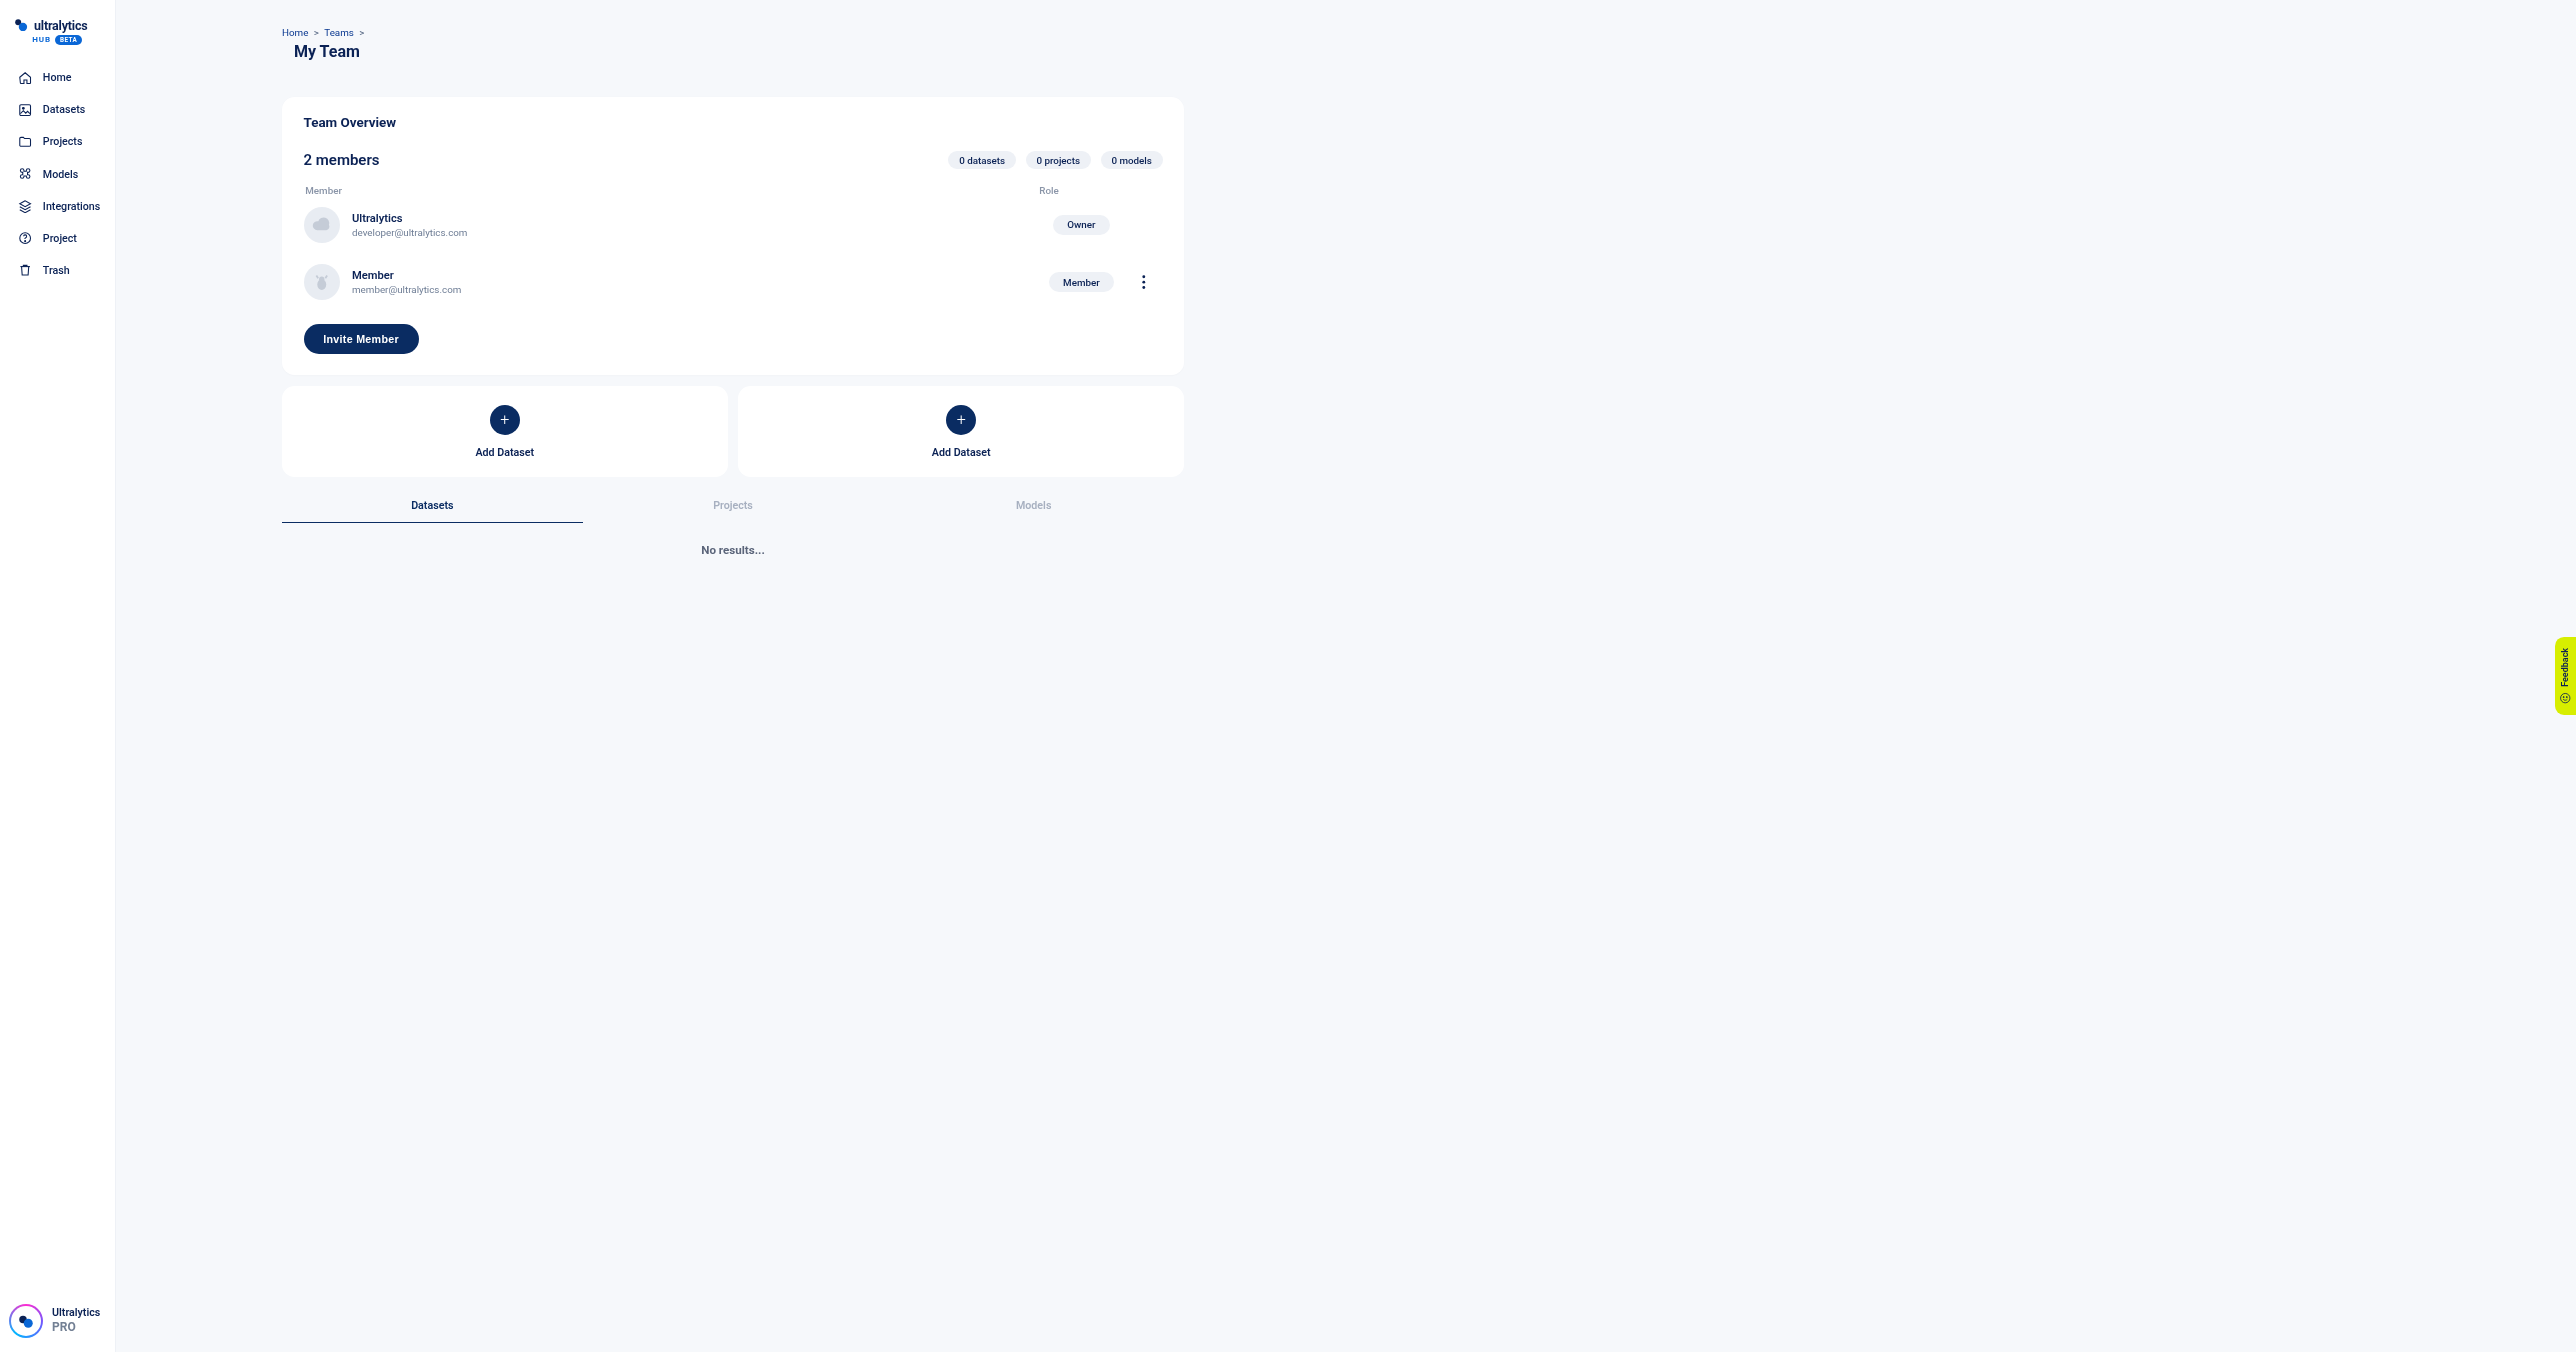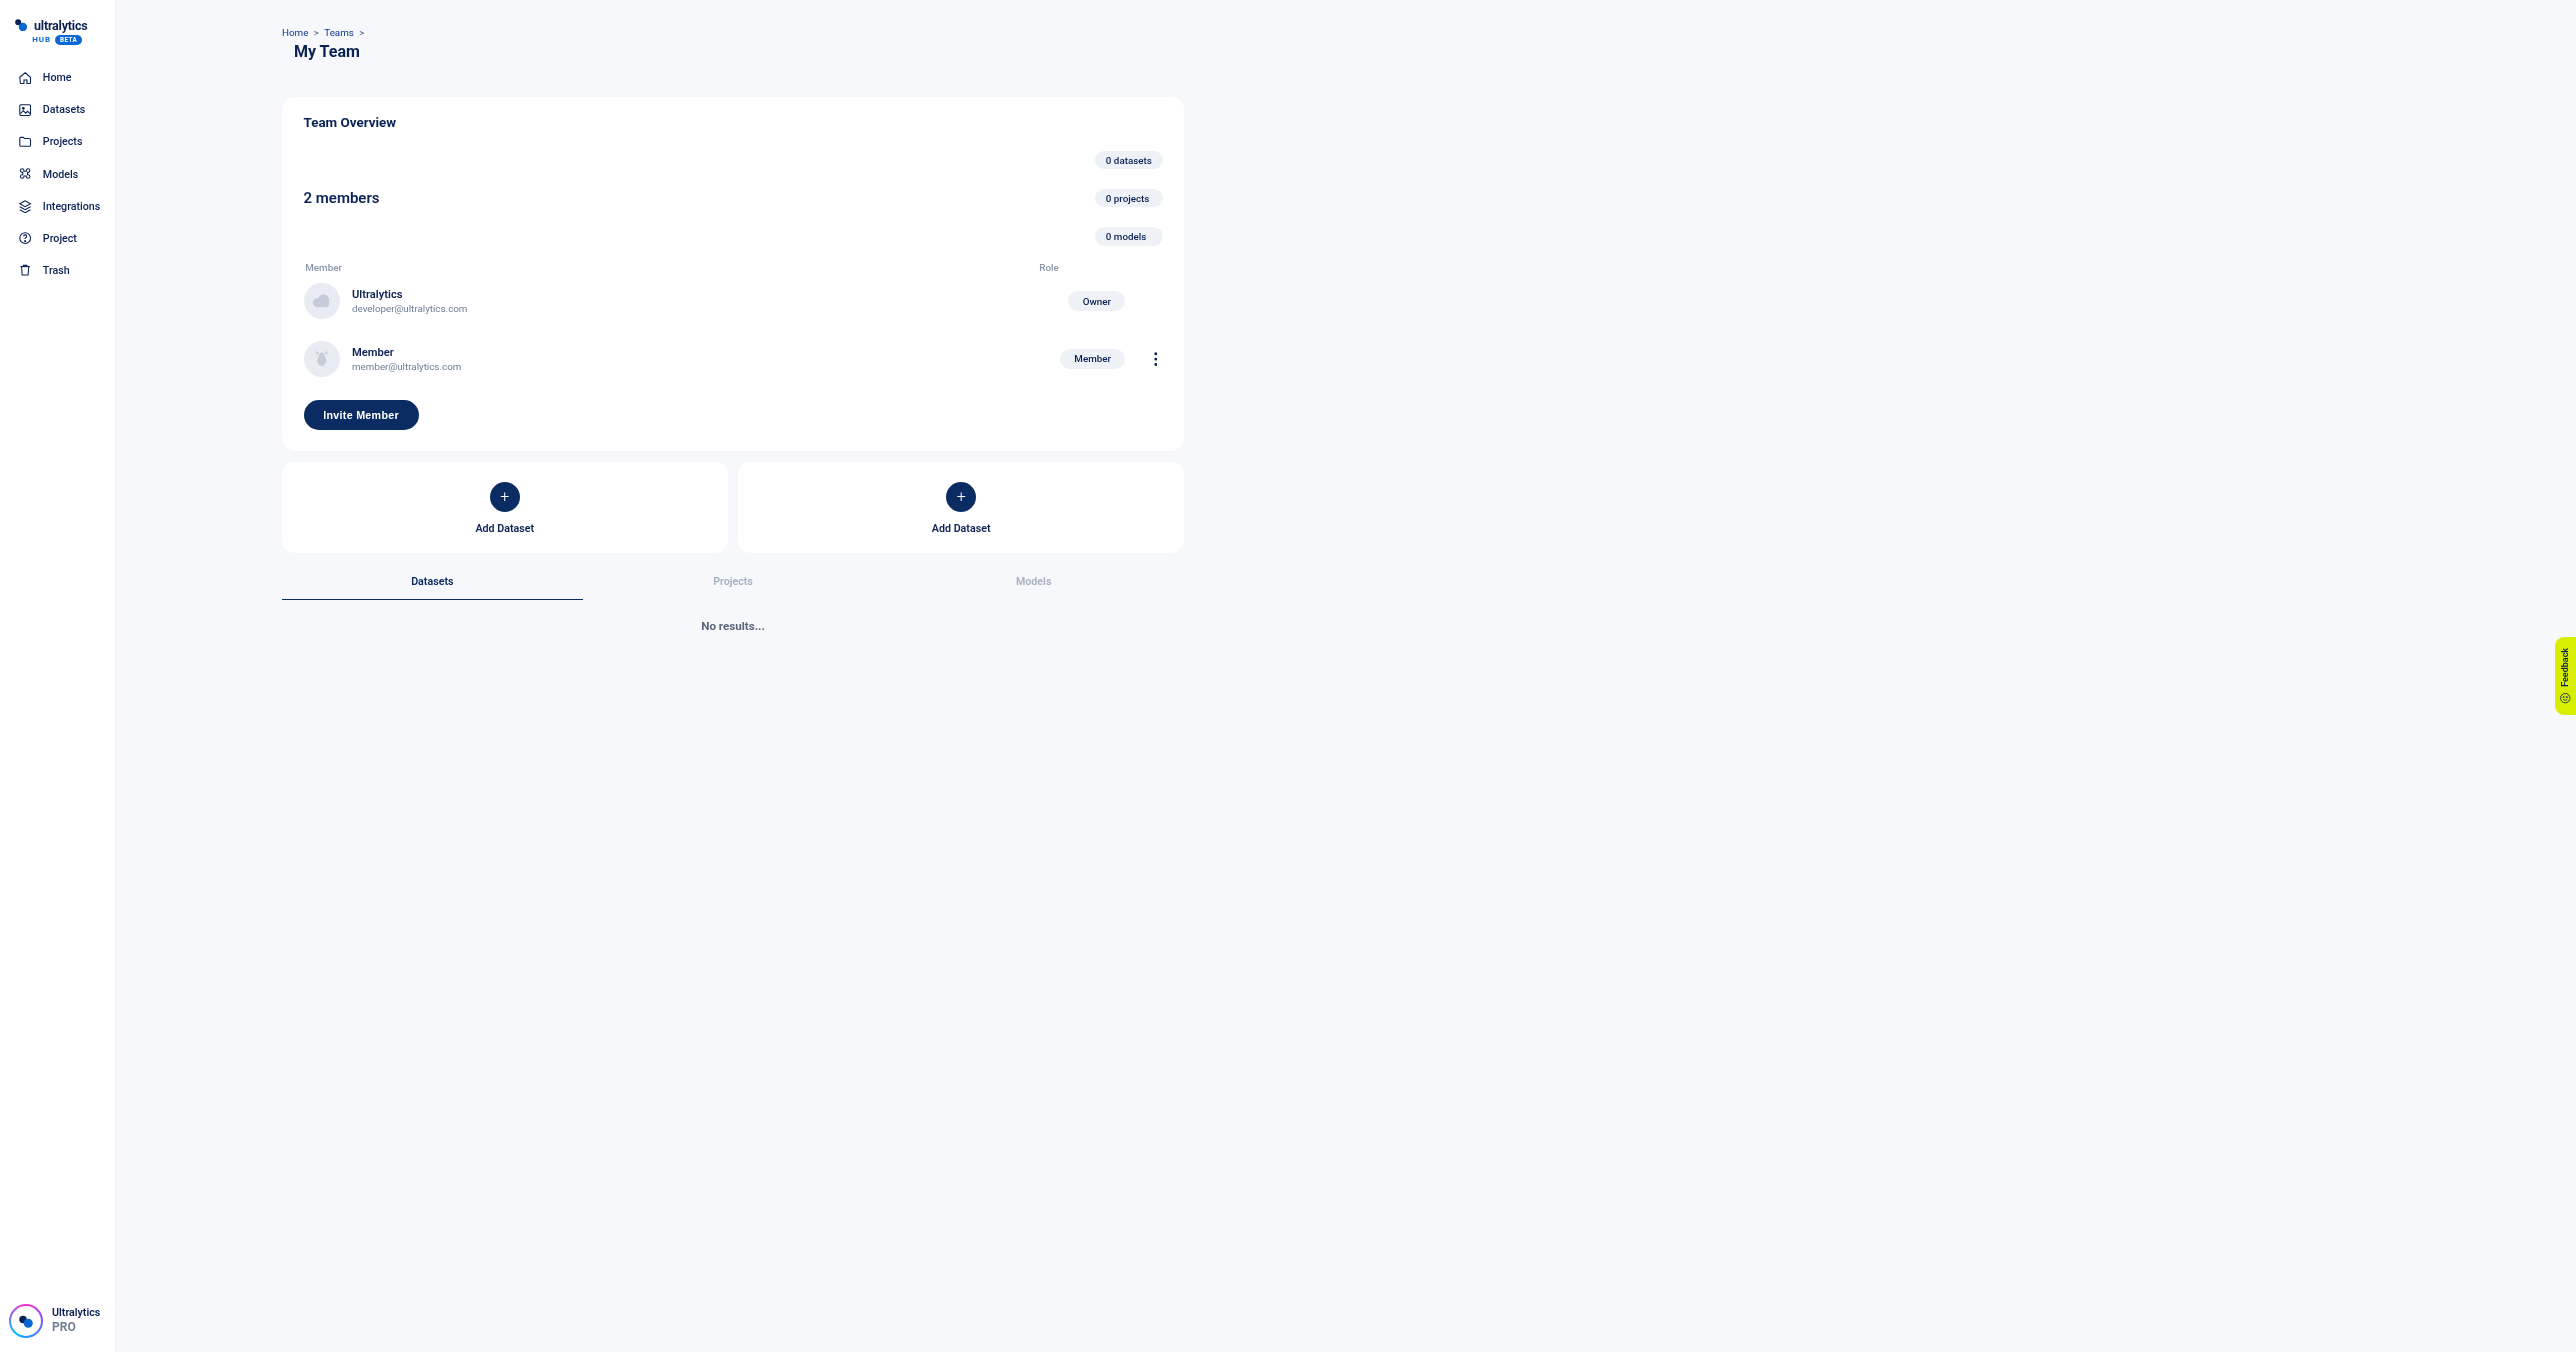--- a/index.html
+++ b/index.html
@@ -84,21 +84,21 @@
     margin-top: 36px;
     box-shadow: 0 0.9px 1.8px rgba(10,20,60,0.02);
   }
   .card-title { font-size:13.4px; font-weight:700; color:#0b2255; }
 
   .overview-row {
     display:flex; align-items:center; justify-content:space-between;
     margin-top:21.5px;
   }
   .member-count { font-size:15px; font-weight:600; color:#0b2255; }
-  .stat-badges { display:flex; gap:20px;flex-direction:column; }
+  .stat-badges { display:flex; gap:10px; }
   .badge {
     background:#eef1f6; color:#0b2255;
     font-size:9.8px; font-weight:500;
     padding: 3.6px 10.7px; border-radius:12.5px;
   }
 
   .table-head {
     display:flex; justify-content:space-between;
     margin-top:16px; padding: 0 1.8px;
     font-size:9.8px; color:#8a95a8; font-weight:500;
@@ -111,21 +111,21 @@
   }
   .member-left { display:flex; align-items:center; gap:12.5px; }
   .member-avatar {
     width:36px; height:36px; border-radius:50%;
     background:#e8ecf2;
     display:flex; align-items:center; justify-content:center;
   }
   .member-avatar svg { width:21.5px; height:21.5px; fill:#c5ccd7; }
   .member-name { font-size:11.2px; font-weight:600; color:#0b2255; }
   .member-email { font-size:9.8px; color:#6e7d95; margin-top:1.8px; }
-  .member-right { display:flex; align-items:center; gap:23px; min-width:125px; justify-content:flex-end; }
+  .member-right { display:flex; align-items:center; gap:23px; min-width:125px; justify-content:center; }
   .role-pill {
     background:#eef1f6; color:#0b2255;
     font-size:9.8px; font-weight:500;
     padding:4.5px 14.3px; border-radius:13.4px;
   }
   .kebab { width:14.3px; height:14.3px; cursor:pointer; display:flex; align-items:center; justify-content:center; }
   .kebab svg { width:3.6px; height:14.3px; }
 
   .invite-row { display:flex; justify-content:flex-start; margin-top:12.5px; }
   .btn-primary {

